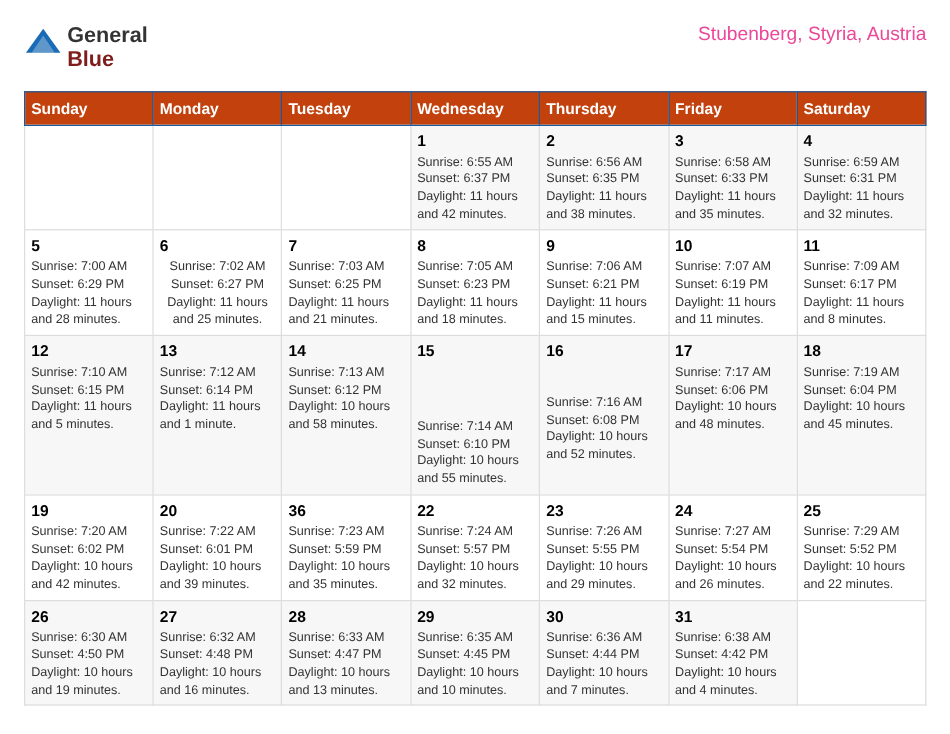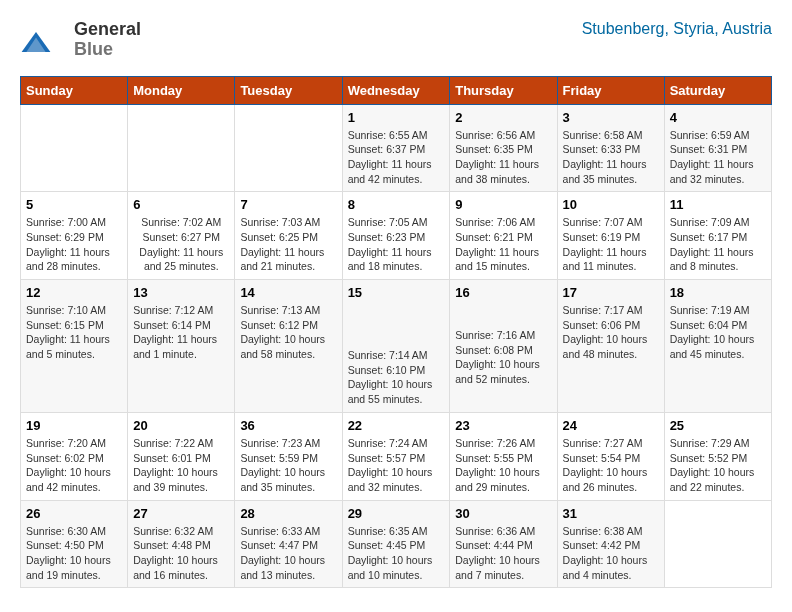--- a/index.html
+++ b/index.html
@@ -11,45 +11,45 @@
       padding: 20px;
     }
     .header {
       display: flex;
       justify-content: space-between;
       align-items: flex-start;
       margin-bottom: 16px;
     }
     .logo {
       display: flex;
-      align-items: flex-end;
-      gap: 22px;
+      align-items: flex-start;
+      gap: 4px;
     }
     .logo-text {
       font-size: 18px;
       font-weight: bold;
       line-height: 1.1;
     }
     .logo-general { color: #333; }
-    .logo-blue { color: #737373; }
+    .logo-blue { color: #7f1d1d; }
     .logo-icon {
       width: 32px;
       height: 32px;
     }
     .title-block {
       text-align: right;
     }
     .month-title {
       font-size: 36px;
       font-weight: normal;
       color: #333;
     }
     .subtitle {
       font-size: 16px;
-      color: #0369a1;
+      color: #ec4899;
     }
     .calendar {
       width: 100%;
       border-collapse: collapse;
       font-size: 11px;
     }
     .calendar thead tr {
       background-color: #c2410c;
     }
     .calendar thead th {

